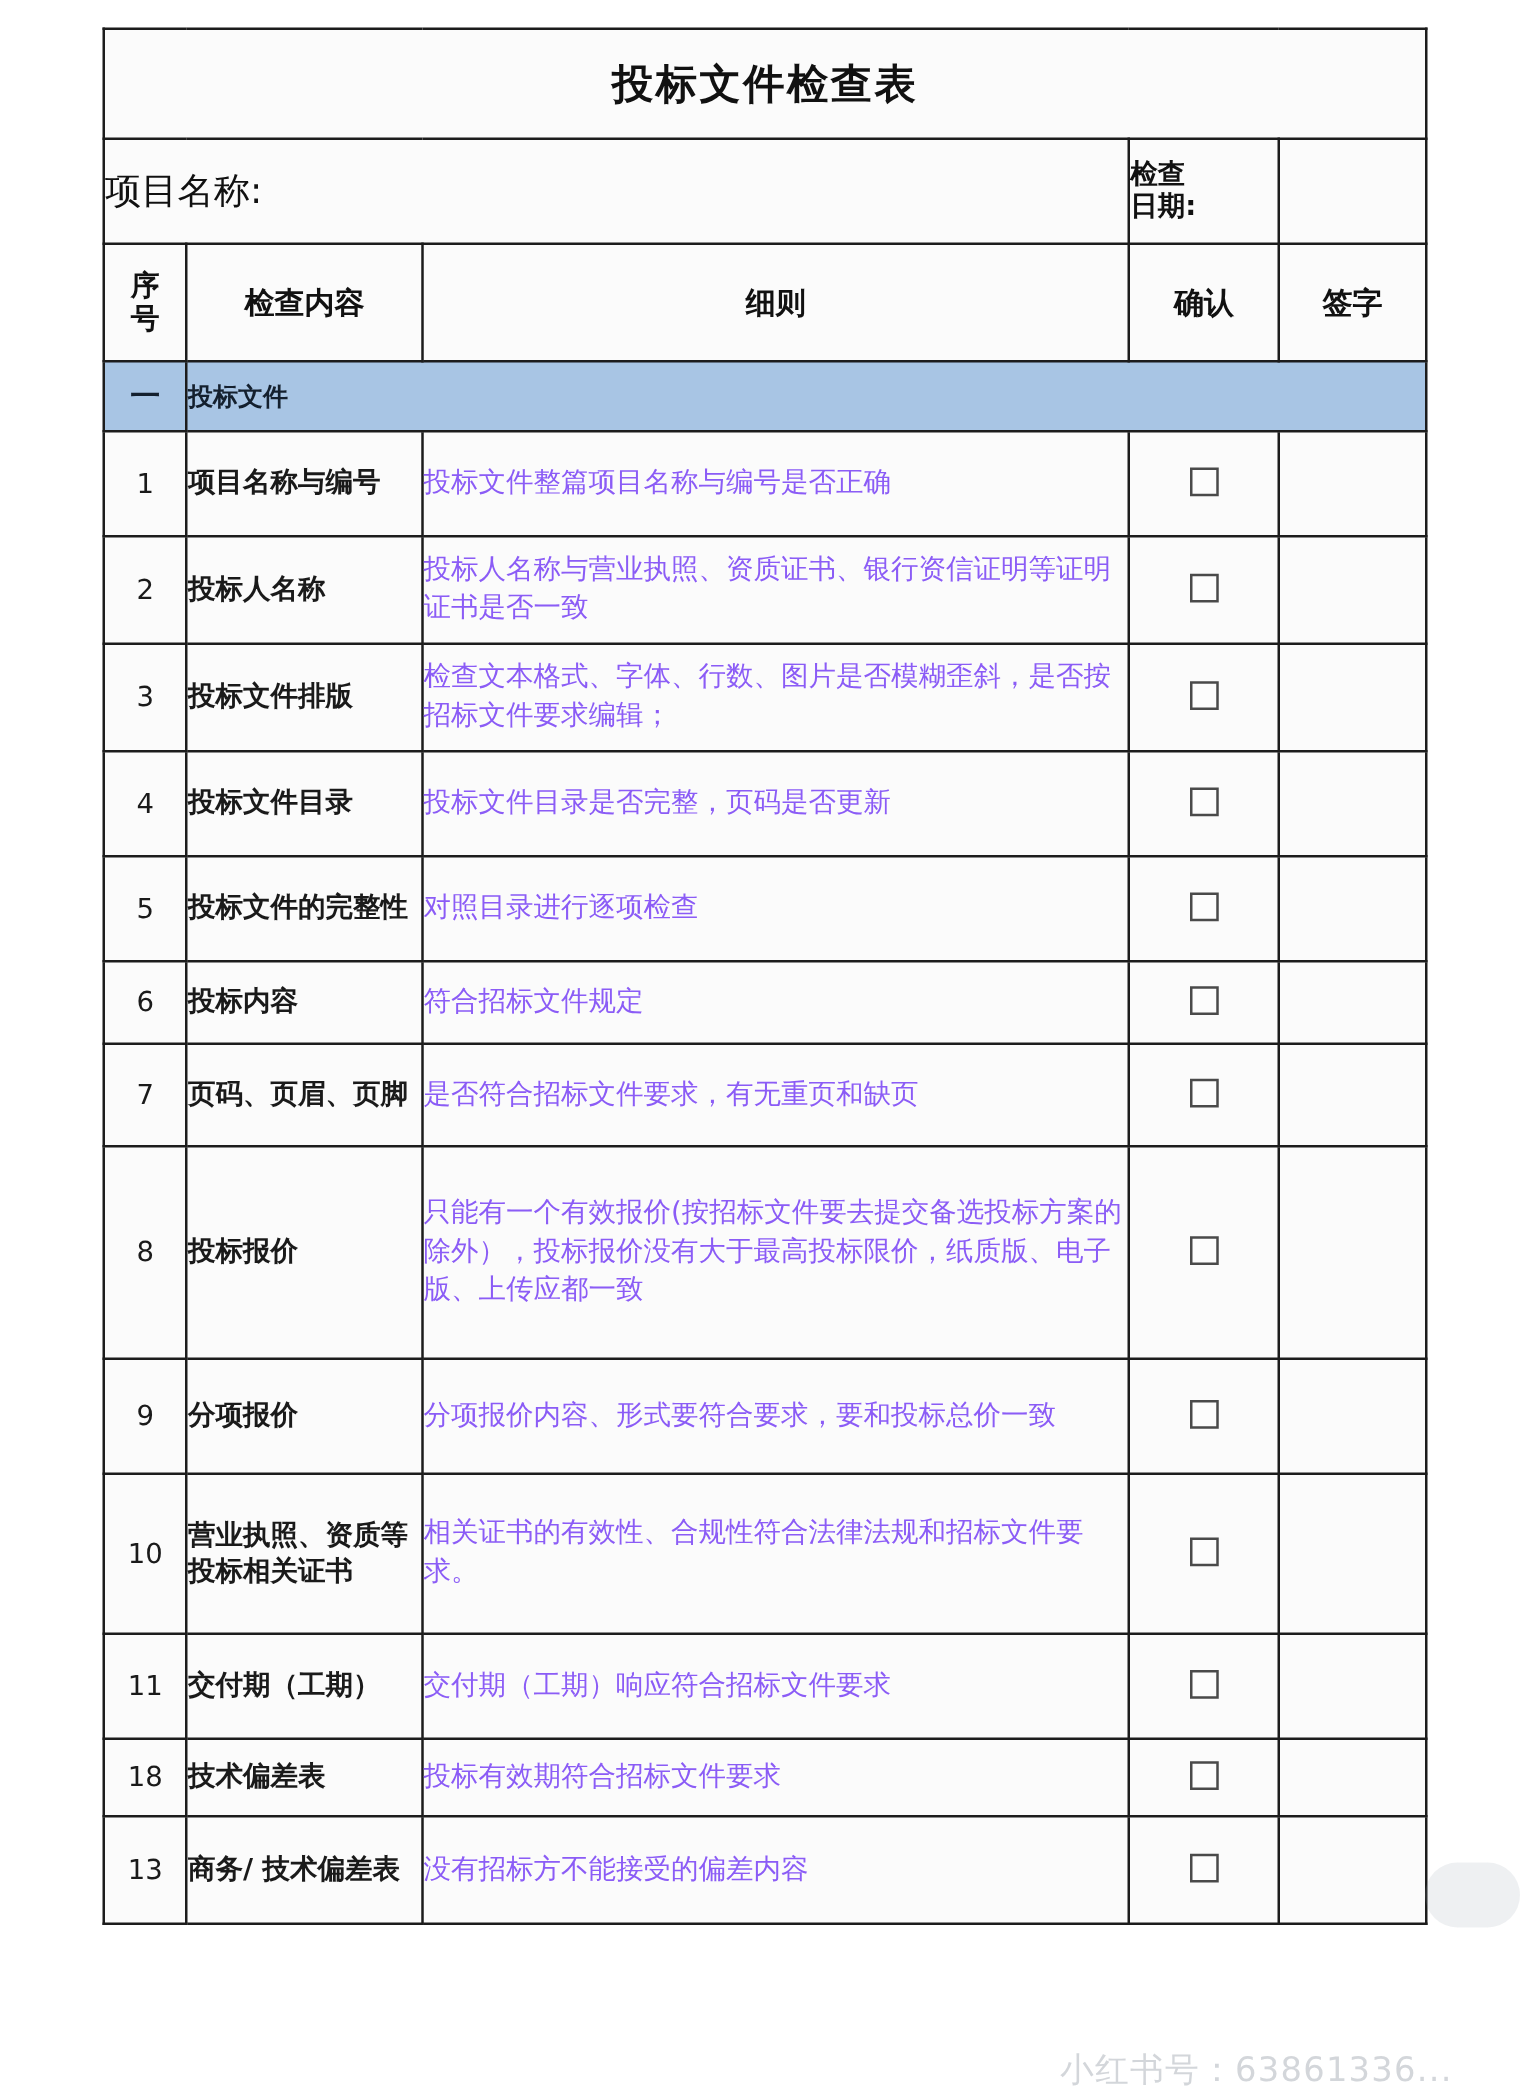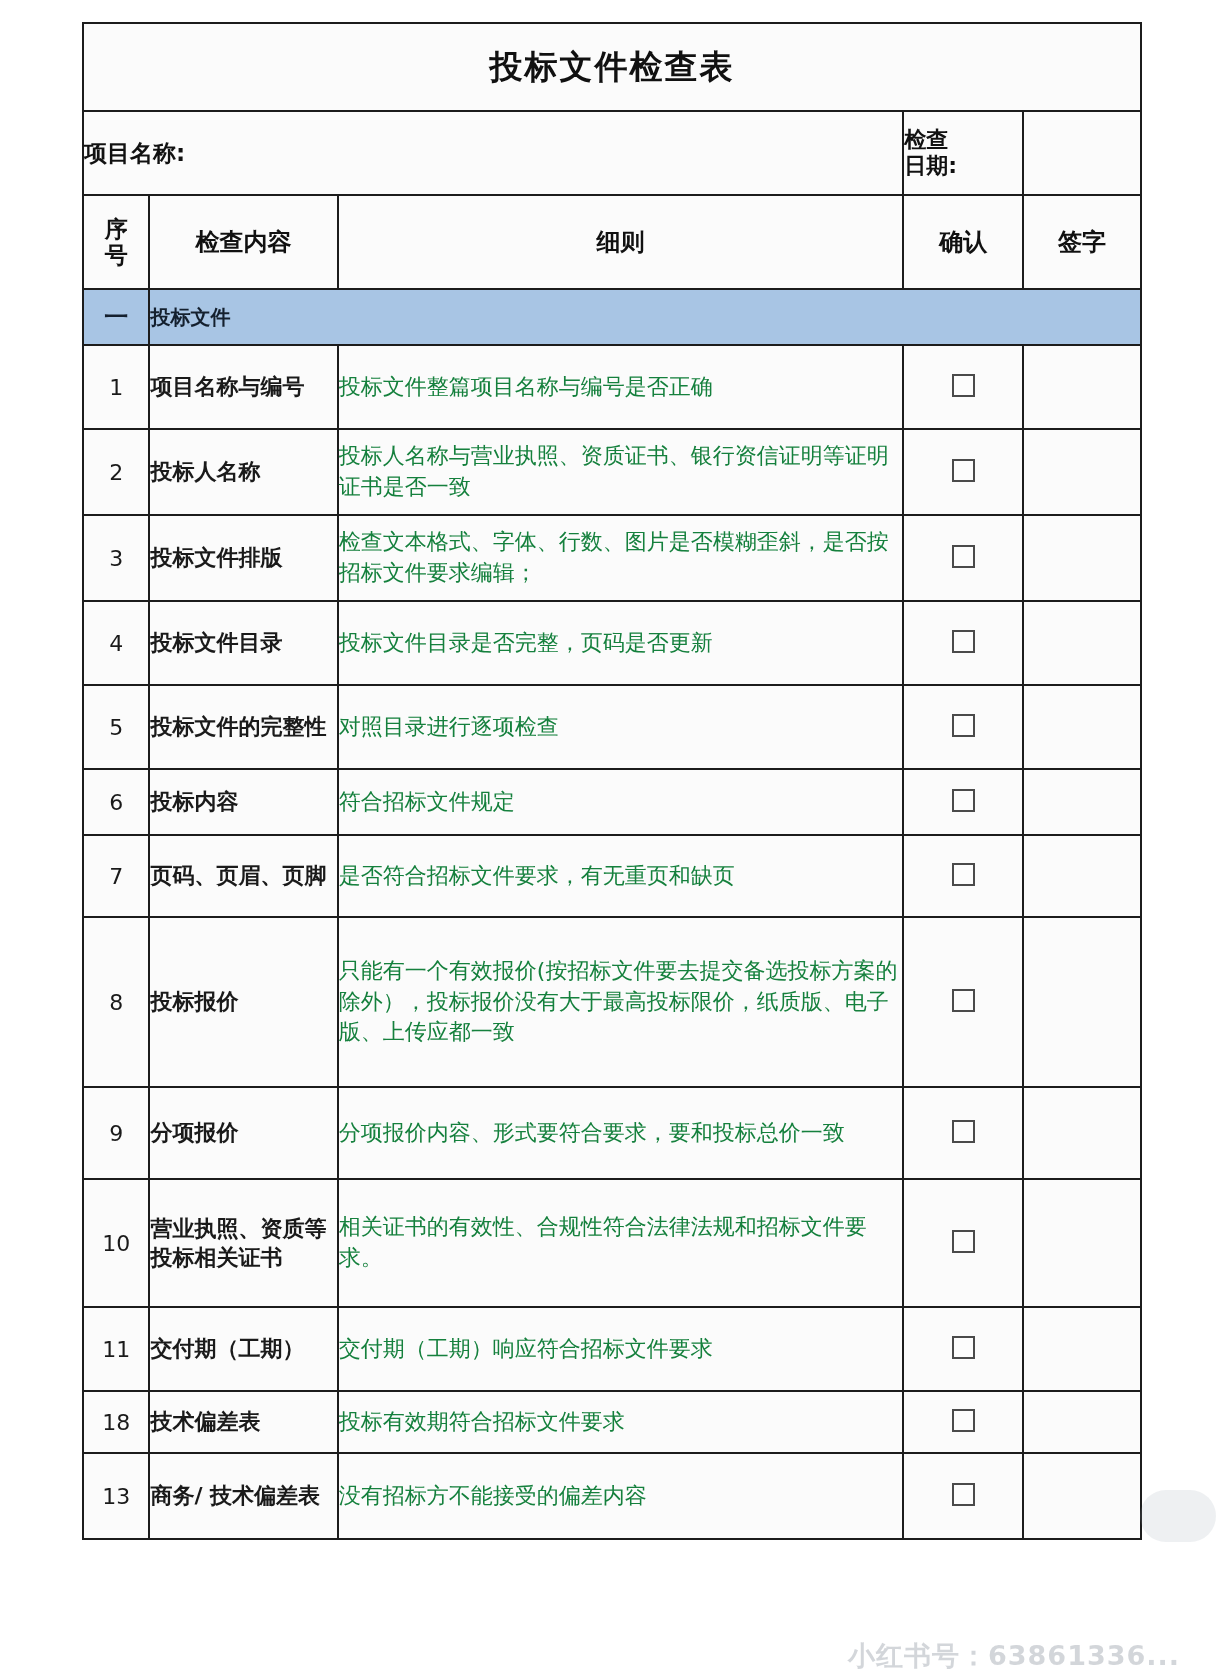--- a/index.html
+++ b/index.html
@@ -64,22 +64,22 @@
     font-weight: bold;
     font-size: 33px;
     letter-spacing: 2px;
     color: #111;
   }
 
   
   .proj-cell {
     height: 82px;
     padding-left: 18px;
-    font-size: 23px;
-    font-weight: bold;
+    font-size: 29px;
+    font-weight: normal;
     color: #111;
   }
   .date-cell {
     height: 82px;
     padding: 4px 8px 4px 10px;
     font-size: 22px;
     font-weight: bold;
     line-height: 1.18;
     color: #111;
     text-align: left;
@@ -128,21 +128,21 @@
     padding: 10px 8px 10px 13px;
     font-size: 22px;
     line-height: 1.34;
     color: #1a1a1a;
     font-weight: bold;
   }
   .cell-rule {
     padding: 10px 14px 10px 16px;
     font-size: 22px;
     line-height: 1.40;
-    color: #15803d;
+    color: #8b5cf6;
   }
   .cell-conf {
     text-align: center;
     vertical-align: middle;
   }
   .cell-sign { }
 
   .checkbox {
     display: inline-block;
     width: 19px;
@@ -165,21 +165,21 @@
   .h-11 { height: 84px; }
   .h-12 { height: 62px; }
   .h-13 { height: 86px; }
 
   
   .watermark {
     position: absolute;
     left: 848px;
     top: 1638px;
     font-size: 27px;
-    font-weight: bold;
+    font-weight: normal;
     color: rgba(120,130,142,0.33);
     letter-spacing: 1px;
     white-space: nowrap;
     pointer-events: none;
   }
   .watermark-badge {
     position: absolute;
     left: 1140px;
     top: 1490px;
     width: 76px;

